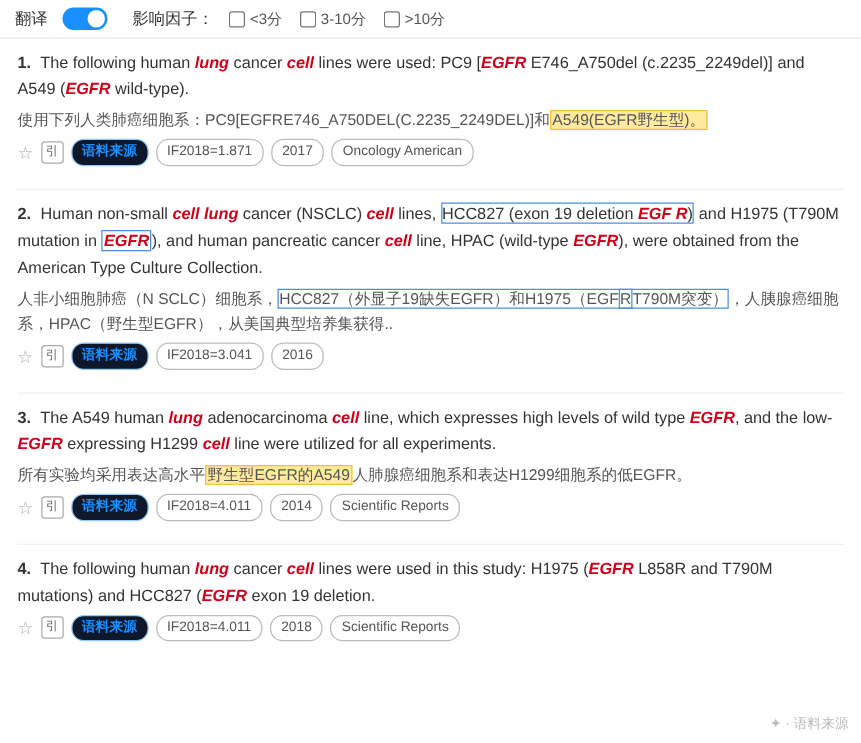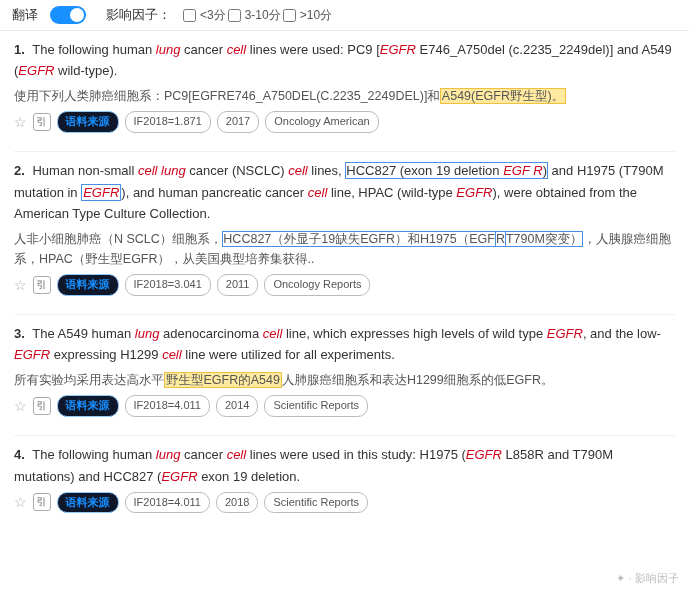--- a/index.html
+++ b/index.html
@@ -50,21 +50,21 @@
 
     .influence-label {
       font-size: 13px;
       color: #333;
       margin-left: 8px;
     }
 
     .filter-group {
       display: flex;
       align-items: center;
-      gap: 2px;
+      gap: 14px;
     }
 
     .filter-item {
       display: flex;
       align-items: center;
       gap: 4px;
       font-size: 12px;
       color: #555;
     }
 
@@ -105,20 +105,21 @@
       background: #ffeaa0;
       border: 1px solid #f0c040;
       display: inline;
       padding: 0 1px;
       margin-top: 24px;
     }
 
     em {
       font-style: italic;
       color: #d0021b;
+      font-weight: bold;
     }
 
     .meta-row {
       display: flex;
       align-items: center;
       gap: 6px;
       flex-wrap: wrap;
       margin-top: 4px;
     }
 
@@ -226,22 +227,21 @@
       Human non-small <em>cell lung</em> cancer (NSCLC) <em>cell</em> lines, <span style="border:1px solid #4a90e2; display:inline;">HCC827 (exon 19 deletion <em style="color:#d0021b;">EGF R</em>)</span> and H1975 (T790M mutation in <em style="color:#d0021b;border:1px solid #4a90e2;padding:0 1px;">EGFR</em>), and human pancreatic cancer <em>cell</em> line, HPAC (wild-type <em style="color:#d0021b;">EGFR</em>), were obtained from the American Type Culture Collection.
     </div>
     <div class="cn-text">
       人非小细胞肺癌（N SCLC）细胞系，<span style="border:1px solid #4a90e2; display:inline;">HCC827（外显子19缺失EGFR）和H1975（EGF<span style="border:1px solid #4a90e2; display:inline;">R</span>T790M突变）</span>，人胰腺癌细胞系，HPAC（野生型EGFR），从美国典型培养集获得..
     </div>
     <div class="meta-row">
       <span class="star-icon">☆</span>
       <span class="cite-icon">引</span>
       <span class="tag tag-source">语料来源</span>
       <span class="tag">IF2018=3.041</span>
-      <span class="tag">2011</span>
-      <span class="tag">Oncology Reports</span>
+      <span class="tag">2016</span>
     </div>
   </div>
 
   <div class="divider"></div>
 
   <div class="result-item">
     <div class="en-text">
       <span class="result-number">3.</span>
       The A549 human <em>lung</em> adenocarcinoma <em>cell</em> line, which expresses high levels of wild type <em style="color:#d0021b;">EGFR</em>, and the low-<em style="color:#d0021b;">EGFR</em> expressing H1299 <em>cell</em> line were utilized for all experiments.
     </div>
@@ -272,14 +272,14 @@
       <span class="tag">IF2018=4.011</span>
       <span class="tag">2018</span>
       <span class="tag">Scientific Reports</span>
     </div>
   </div>
 
 </div>
 
 <div class="watermark">
   <span>✦</span>
-  <span>· 影响因子</span>
+  <span>· 语料来源</span>
 </div>
 
 </body></html>

